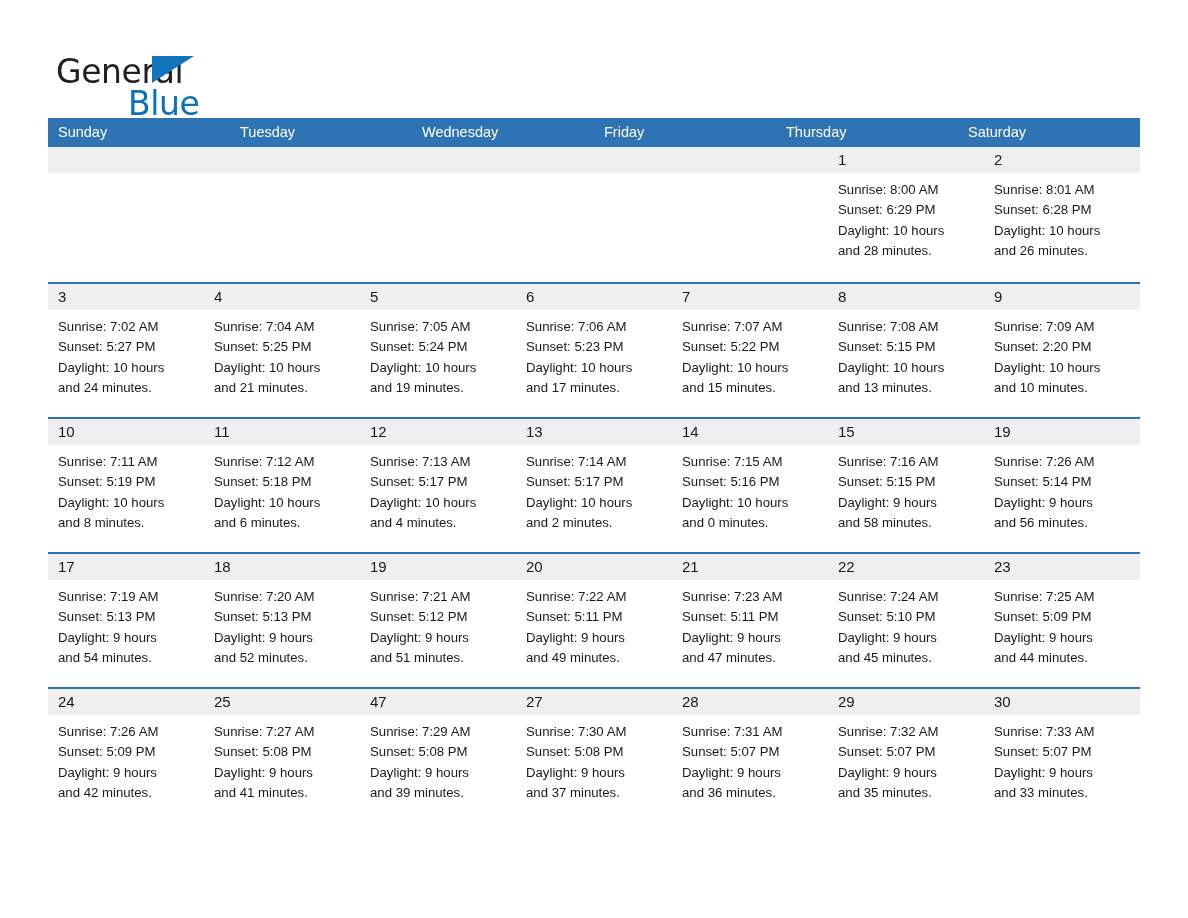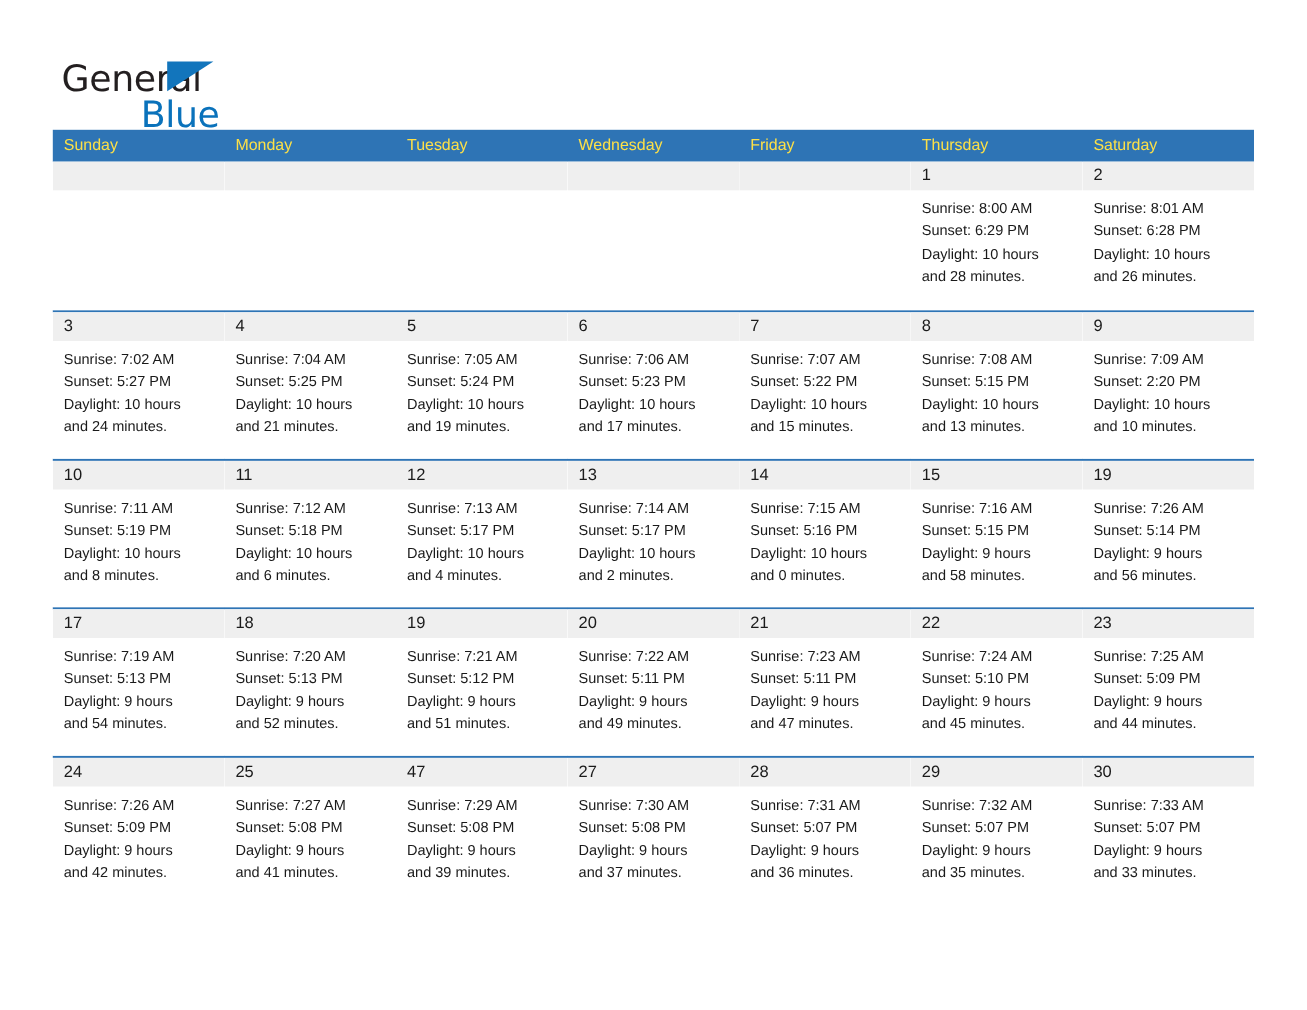--- a/index.html
+++ b/index.html
@@ -90,21 +90,21 @@
     width: 1092px;
   }
 
   .dow-row {
     display: flex;
     background: #2e74b5;
     height: 29px;
   }
   .dow-cell {
     flex: 1 1 0;
-    color: #fde047;
+    color: #ffffff;
     font-size: 14.5px;
     line-height: 29px;
     padding-left: 10px;
     white-space: nowrap;
   }
 
   .week-row {
     display: flex;
     border-top: 2px solid #2e74b5;
     height: 135px;
@@ -147,21 +147,20 @@
       <span class="logo-tri"></span>
       <span class="logo-blue">Blue</span>
     </div>
 
 
   </div>
 
   <div class="calendar">
     <div class="dow-row" id="dow-row">
         <div class="dow-cell">Sunday</div>
-        <div class="dow-cell">Monday</div>
         <div class="dow-cell">Tuesday</div>
         <div class="dow-cell">Wednesday</div>
         <div class="dow-cell">Friday</div>
         <div class="dow-cell">Thursday</div>
         <div class="dow-cell">Saturday</div>
       </div>
     <div id="weeks-container">
         <div class="week-row first">
           <div class="day-cell empty">
             <div class="numband"></div>

